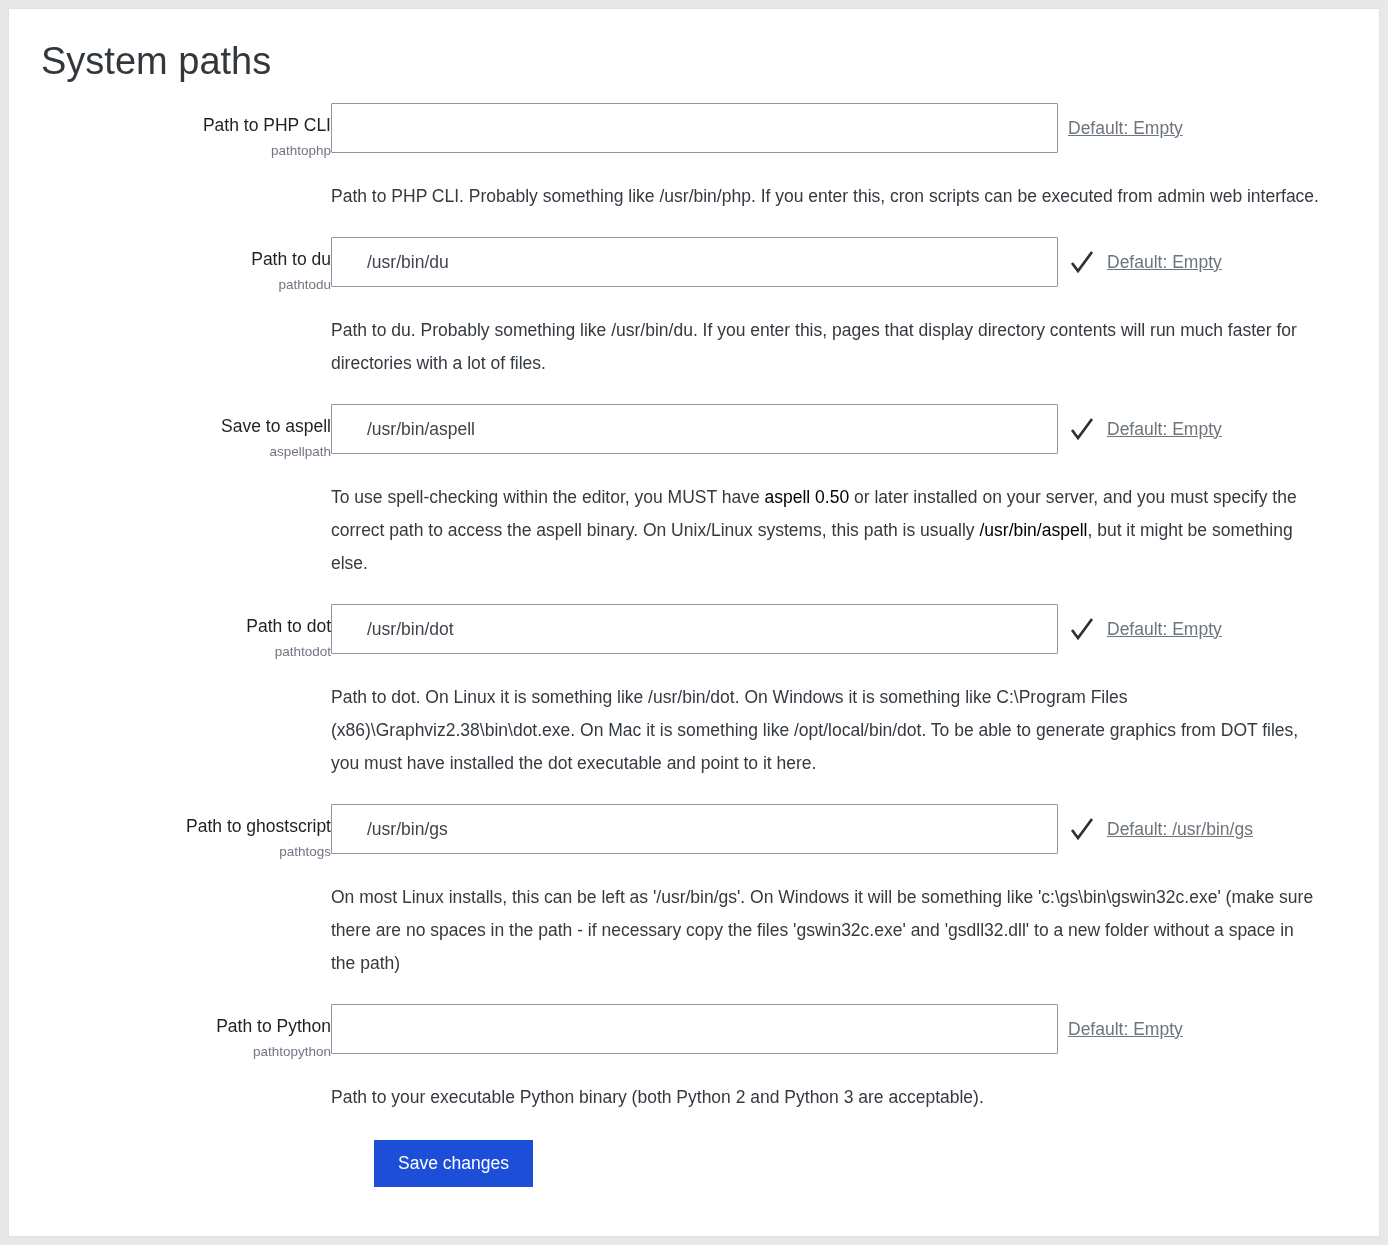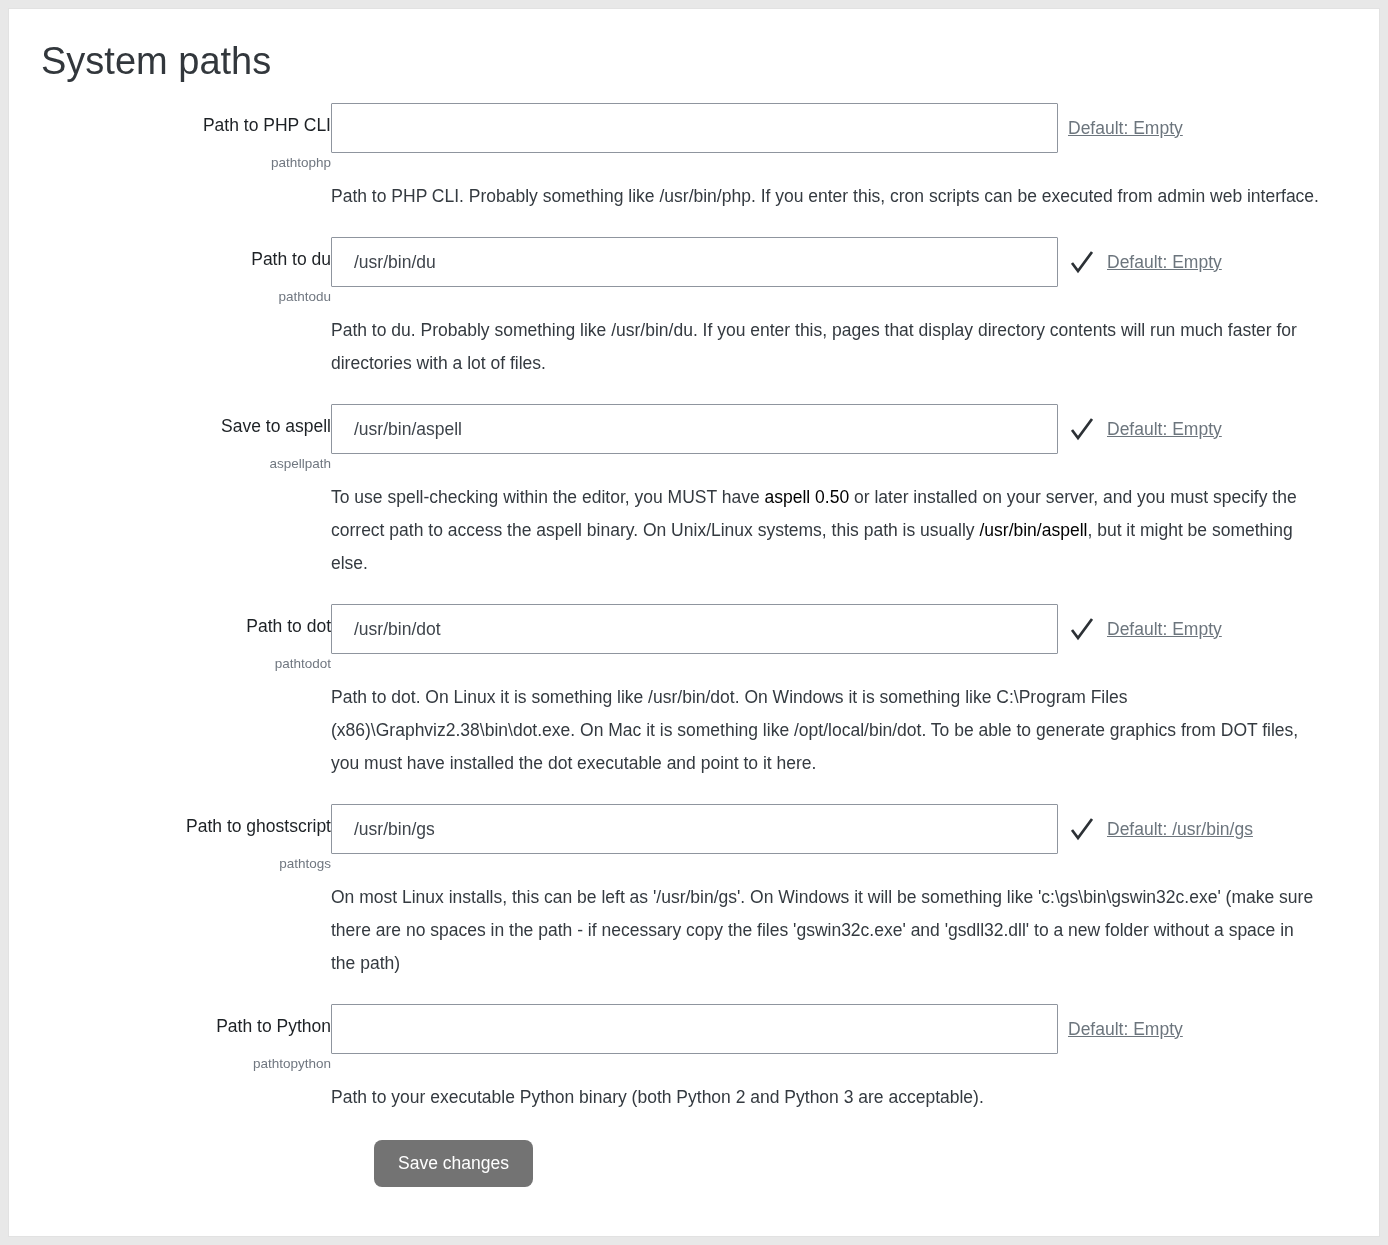--- a/index.html
+++ b/index.html
@@ -22,49 +22,49 @@
     font-size: 38px; font-weight: 400; color: #32373c;
     line-height: 1.3;
   }
   .setting-row {
     display: grid;
     grid-template-columns: 294px 1fr;
     margin-bottom: 24px;
   }
   .col-label { text-align: right; padding-top: 9px; }
   .setting-label { font-size: 17.5px; color: #1d2125; line-height: 1.5; }
-  .setting-name { font-size: 13.5px; color: #707780; margin-top: 16px; }
+  .setting-name { font-size: 13.5px; color: #707780; margin-top: 4px; }
   .input-line { display: flex; align-items: center; margin-bottom: 27px; }
   .text-input {
     width: 727px; height: 50px;
     border: 1px solid #8f959e; border-radius: 1px;
     background: #ffffff;
-    padding: 0 22px;
+    padding: 0 35px;
     font-family: "Liberation Sans", sans-serif;
     font-size: 17.5px; color: #3f454c;
     outline: none;
   }
   .check { flex: 0 0 auto; width: 30px; height: 30px; margin-left: 9px; display: inline-flex; }
   .default { font-size: 17.5px; color: #6c757d; margin-left: 10px; white-space: nowrap; text-decoration: underline; }
   .desc {
     max-width: 988px;
     font-size: 17.5px; color: #343a40;
     line-height: 33px;
   }
   .desc b { font-weight: 400; color: #000000; }
   .save-row {
     display: grid;
     grid-template-columns: 294px 1fr;
     column-gap: 43px;
     margin-top: 26px;
   }
   .save-btn {
     display: inline-block;
-    background: #737373; color: #ffffff;
-    border: none; border-radius: 8px;
+    background: #1d4ed8; color: #ffffff;
+    border: none; border-radius: 0;
     font-family: "Liberation Sans", sans-serif;
     font-size: 17.5px;
     padding: 13px 24px;
     cursor: pointer;
   }
 </style>
 </head>
 <body>
 
 <div class="card">

